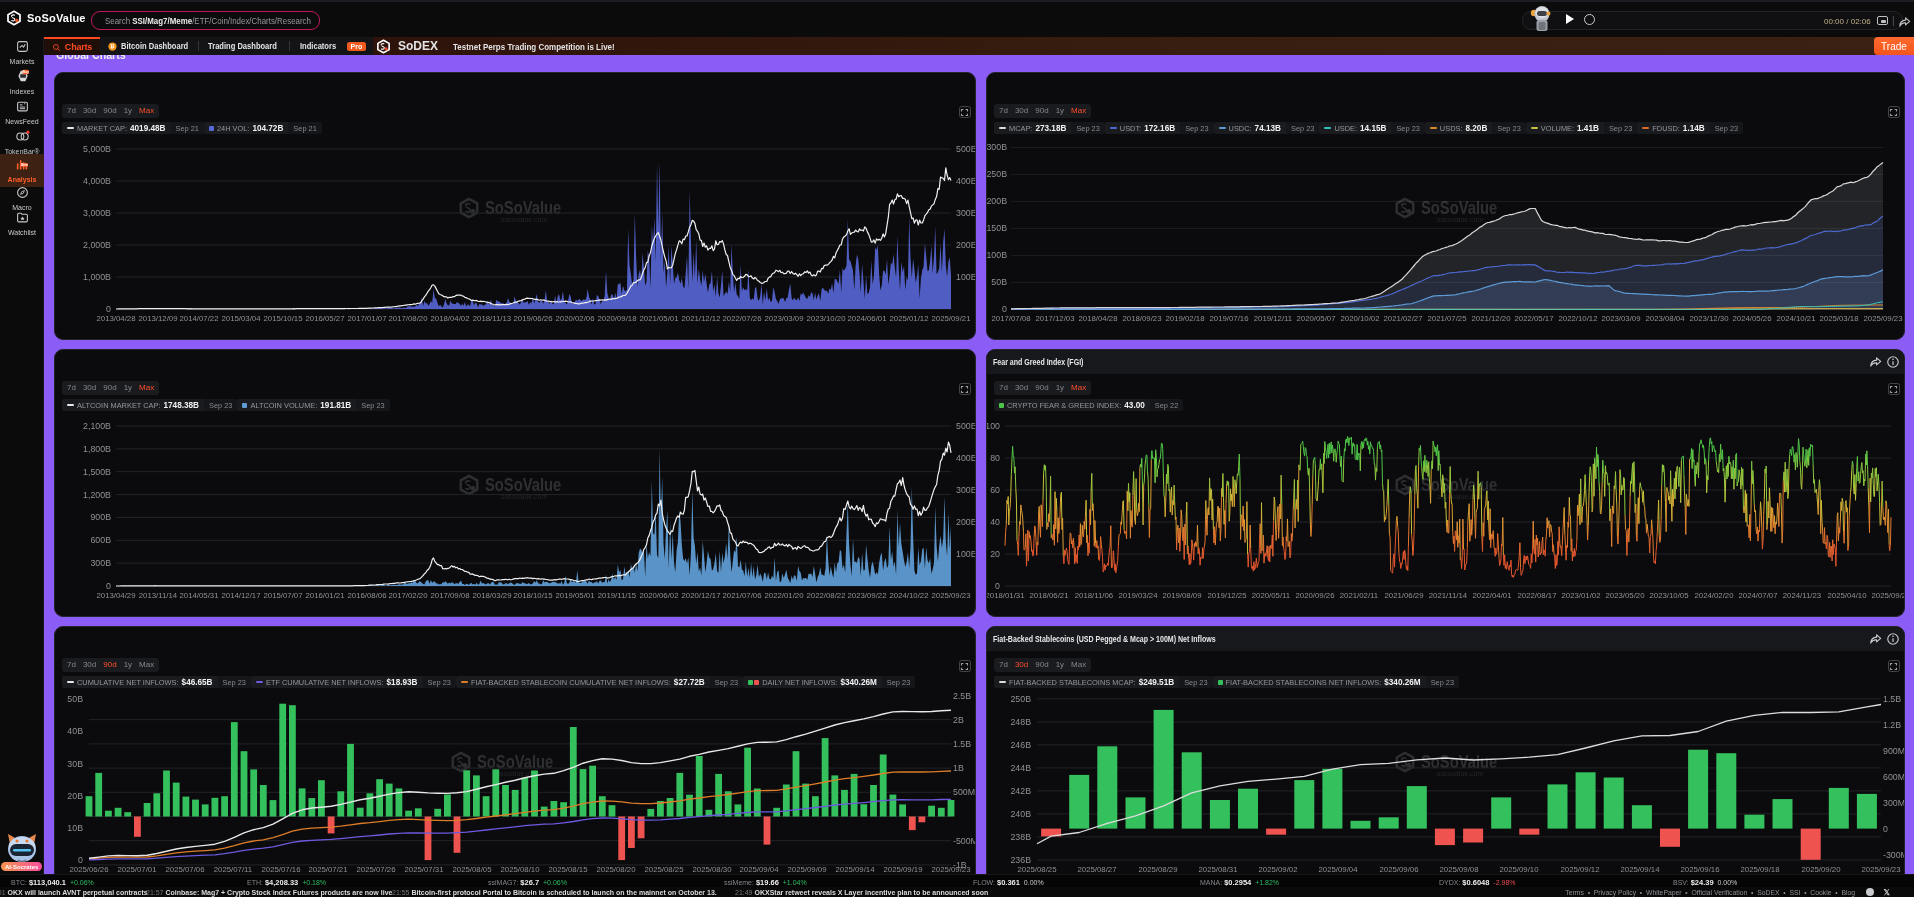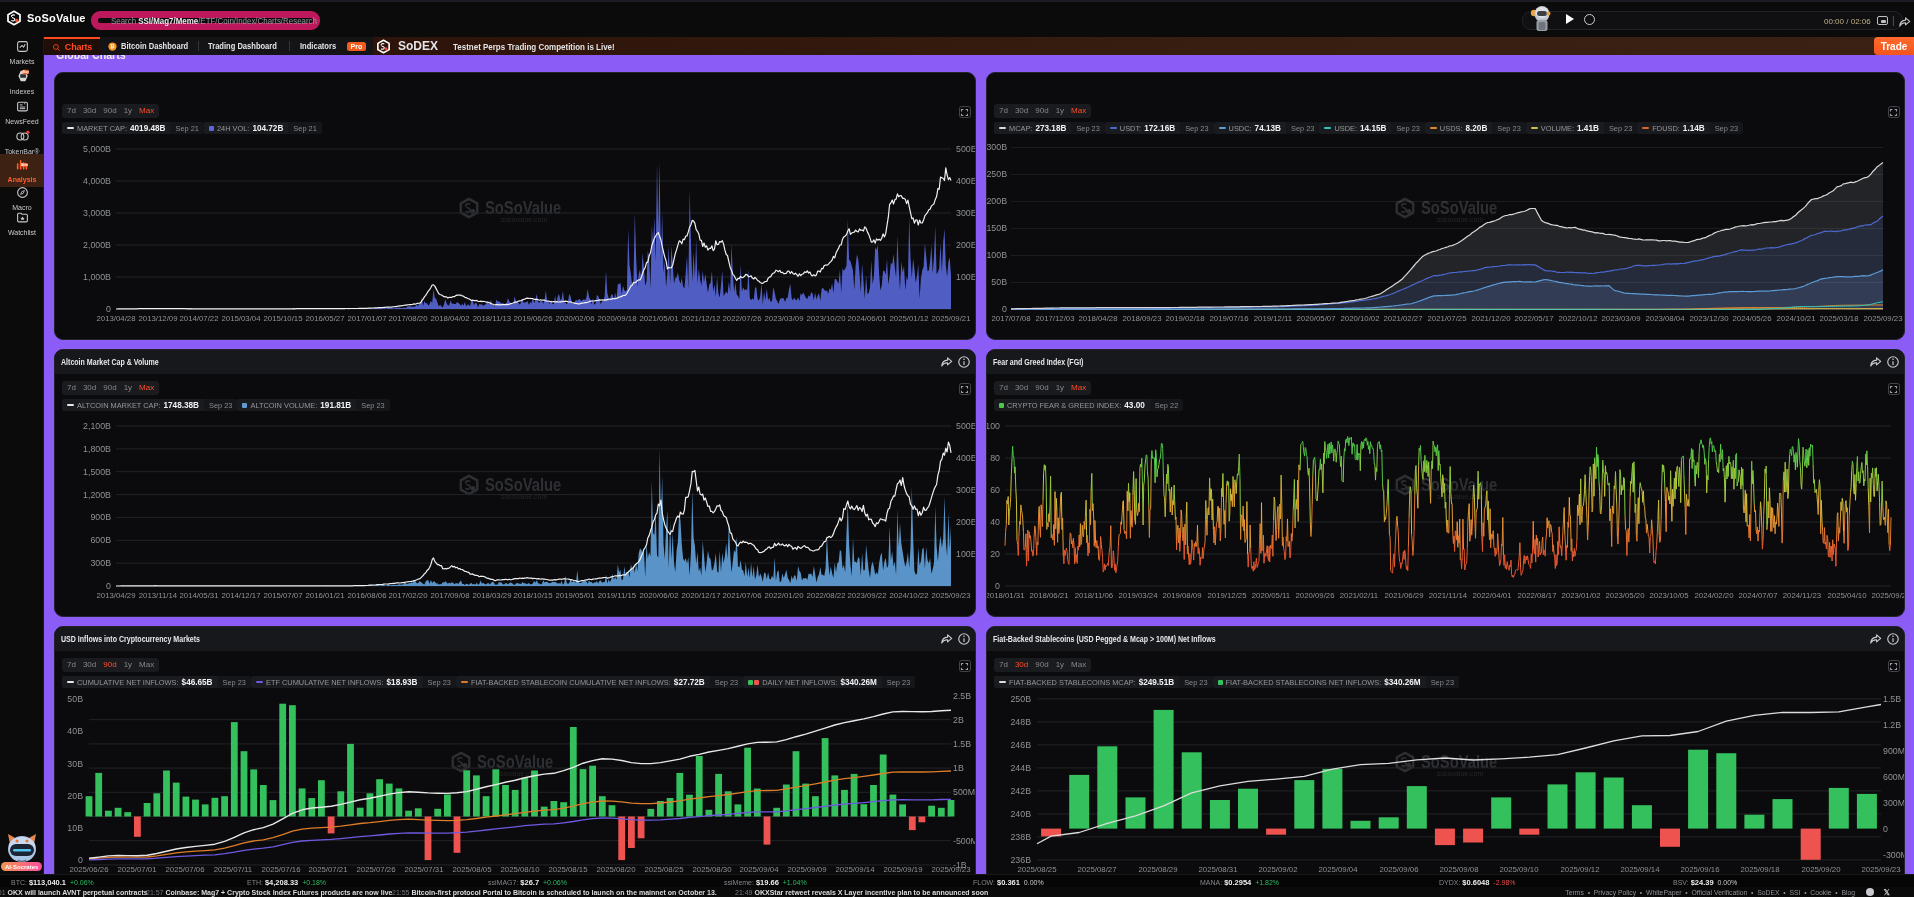--- a/index.html
+++ b/index.html
@@ -1,29 +1,29 @@
 <!DOCTYPE html>
 <html><head><meta charset="utf-8"><style>
 *{margin:0;padding:0;box-sizing:border-box}
 html,body{width:1914px;height:897px;overflow:hidden;background:#000;font-family:"Liberation Sans",sans-serif;}
 #topbar{position:absolute;left:0;top:0;width:1914px;height:37px;background:#0b0b0c;border-top:2px solid #1c1d22;z-index:30}
 .logo{position:absolute;left:6px;top:8px;display:flex;align-items:center;gap:5px}
 .logotxt{color:#fff;font-size:11px;font-weight:bold;letter-spacing:.2px}
-#searchbox{position:absolute;left:91px;top:9px;width:229px;height:19px;border:7px solid #be185d;border-radius:9px;display:flex;align-items:center;padding:0 8px;gap:5px}
+#searchbox{position:absolute;left:91px;top:9px;width:229px;height:19px;border:1px solid #be185d;border-radius:9px;display:flex;align-items:center;padding:0 8px;gap:5px}
 #searchbox .st{font-size:8.8px;color:#97989c;white-space:nowrap}
 #searchbox .st b{color:#ececee}
 #player{position:absolute;left:1522px;top:9px;width:381px;height:19px;border:1px solid #222327;background:#101013;border-radius:9px}
 #navbar{position:absolute;left:44px;top:37px;width:1870px;height:18px;background:#141416;z-index:25}
 #navbrown{position:absolute;left:329px;top:0;height:18px;width:1541px;background:linear-gradient(90deg,#2d1309 0%,#371e10 55%,#3a2113 100%)}
 .tab{position:absolute;top:0;height:18px;display:flex;align-items:center;gap:4px;font-size:9px;font-weight:bold;color:#e4e4e6}
 .tab .sx{display:inline-block;transform:scaleX(.84);transform-origin:0 50%;white-space:nowrap}
 .tdiv{position:absolute;top:4px;width:1px;height:10px;background:#343538}
 #tab-charts{left:0;width:56px;background:#200f08;border-top:2px solid #ff4b1f;color:#ff4b1f;justify-content:center;letter-spacing:-.2px}
 #probadge{background:#f25b1e;color:#fff;font-size:7px;font-weight:bold;border-radius:2.5px;padding:1px 3.5px}
-#tradebtn{position:absolute;right:0;top:0;width:40px;height:18px;background:linear-gradient(180deg,#ff6a2e,#f4551c);border-radius:4px 0 0 4px;color:#fff;font-size:10px;font-weight:bold;display:flex;align-items:center;justify-content:center}
+#tradebtn{position:absolute;right:0;top:0;width:40px;height:18px;background:linear-gradient(180deg,#ff6a2e,#f4551c);border-radius:4px 0 0 4px;color:#fff;font-size:10px;font-weight:normal;display:flex;align-items:center;justify-content:center}
 #sidebar{position:absolute;left:0;top:37px;width:44px;height:860px;background:#0b0b0c;border-right:1px solid #1a1b1e;z-index:20}
 .sitem{position:absolute;left:0;width:44px;text-align:center}
 .sitem .lbl{display:block;font-size:7px;color:#c9c9cc;margin-top:1px}
 .sicon{display:inline-block}
 #s-analysis{background:#3d2113;padding:3px 0 4px}
 #s-analysis .lbl{color:#ff5e2b;font-weight:bold}
 #main{position:absolute;left:44px;top:37px;width:1870px;height:860px;background:#8b5cf6;overflow:hidden;z-index:5}
 #gtitle{position:absolute;left:12px;top:11px;font-size:12.5px;font-weight:bold;color:#ececee;transform:scaleX(.85);transform-origin:0 50%}
 .card{position:absolute;background:#0b0b0d;border:1px solid #232428;border-radius:9px;overflow:hidden}
 .chead{position:absolute;left:0;top:0;right:0;height:24px;background:#17181b}
@@ -268,31 +268,20 @@
           <text x="634" y="184" text-anchor="middle" class="axx">2023/03/09</text>
           <text x="678" y="184" text-anchor="middle" class="axx">2023/08/04</text>
           <text x="722" y="184" text-anchor="middle" class="axx">2023/12/30</text>
           <text x="765" y="184" text-anchor="middle" class="axx">2024/05/26</text>
           <text x="809" y="184" text-anchor="middle" class="axx">2024/10/21</text>
           <text x="852" y="184" text-anchor="middle" class="axx">2025/03/18</text>
           <text x="896" y="184" text-anchor="middle" class="axx">2025/09/23</text>
         </svg></div>
 </div>
 <div class="card" style="left:10px;top:312px;width:922px;height:268px">
-  <div class="chead">
-        <span class="t">Altcoin Market Cap &amp; Volume</span>
-    <span class="hic" style="right:21px"><svg width="14" height="14" viewBox="0 0 24 24">
-            <path d="M13 5 L20 11 L13 17 L13 13.5 C8 13 5 15 3 19 C3.5 12.5 7.5 9.2 13 8.8 Z" fill="none" stroke="#c9cacd" stroke-width="2" stroke-linejoin="round"></path>
-          </svg></span>
-    <span class="hic" style="right:4px"><svg width="14" height="14" viewBox="0 0 24 24">
-            <circle cx="12" cy="12" r="9" fill="none" stroke="#c9cacd" stroke-width="2"></circle>
-            <line x1="12" y1="10.5" x2="12" y2="17" stroke="#c9cacd" stroke-width="2"></line>
-            <circle cx="12" cy="7.2" r="1.4" fill="#c9cacd"></circle>
-          </svg></span>
-  </div>
   <div class="btns">
         <span>7d</span>
         <span>30d</span>
         <span>90d</span>
         <span>1y</span>
         <span class="sel">Max</span>
       </div>
   <div class="fsbtn" style="right:4.5px">
         <svg width="9" height="9" viewBox="0 0 24 24">
           <path d="M4 9 V4 H9 M15 4 H20 V9 M20 15 V20 H15 M9 20 H4 V15" fill="none" stroke="#9a9ca1" stroke-width="3"></path>
@@ -1121,31 +1110,20 @@
           <text x="638" y="184" text-anchor="middle" class="axx">2023/05/20</text>
           <text x="682" y="184" text-anchor="middle" class="axx">2023/10/05</text>
           <text x="727" y="184" text-anchor="middle" class="axx">2024/02/20</text>
           <text x="771" y="184" text-anchor="middle" class="axx">2024/07/07</text>
           <text x="815" y="184" text-anchor="middle" class="axx">2024/11/23</text>
           <text x="860" y="184" text-anchor="middle" class="axx">2025/04/10</text>
           <text x="904" y="184" text-anchor="middle" class="axx">2025/09/22</text>
         </svg></div>
 </div>
 <div class="card" style="left:10px;top:589px;width:922px;height:268px">
-  <div class="chead">
-        <span class="t">USD Inflows into Cryptocurrency Markets</span>
-    <span class="hic" style="right:21px"><svg width="14" height="14" viewBox="0 0 24 24">
-            <path d="M13 5 L20 11 L13 17 L13 13.5 C8 13 5 15 3 19 C3.5 12.5 7.5 9.2 13 8.8 Z" fill="none" stroke="#c9cacd" stroke-width="2" stroke-linejoin="round"></path>
-          </svg></span>
-    <span class="hic" style="right:4px"><svg width="14" height="14" viewBox="0 0 24 24">
-            <circle cx="12" cy="12" r="9" fill="none" stroke="#c9cacd" stroke-width="2"></circle>
-            <line x1="12" y1="10.5" x2="12" y2="17" stroke="#c9cacd" stroke-width="2"></line>
-            <circle cx="12" cy="7.2" r="1.4" fill="#c9cacd"></circle>
-          </svg></span>
-  </div>
   <div class="btns">
         <span>7d</span>
         <span>30d</span>
         <span class="sel">90d</span>
         <span>1y</span>
         <span>Max</span>
       </div>
   <div class="fsbtn" style="right:4.5px">
         <svg width="9" height="9" viewBox="0 0 24 24">
           <path d="M4 9 V4 H9 M15 4 H20 V9 M20 15 V20 H15 M9 20 H4 V15" fill="none" stroke="#9a9ca1" stroke-width="3"></path>

